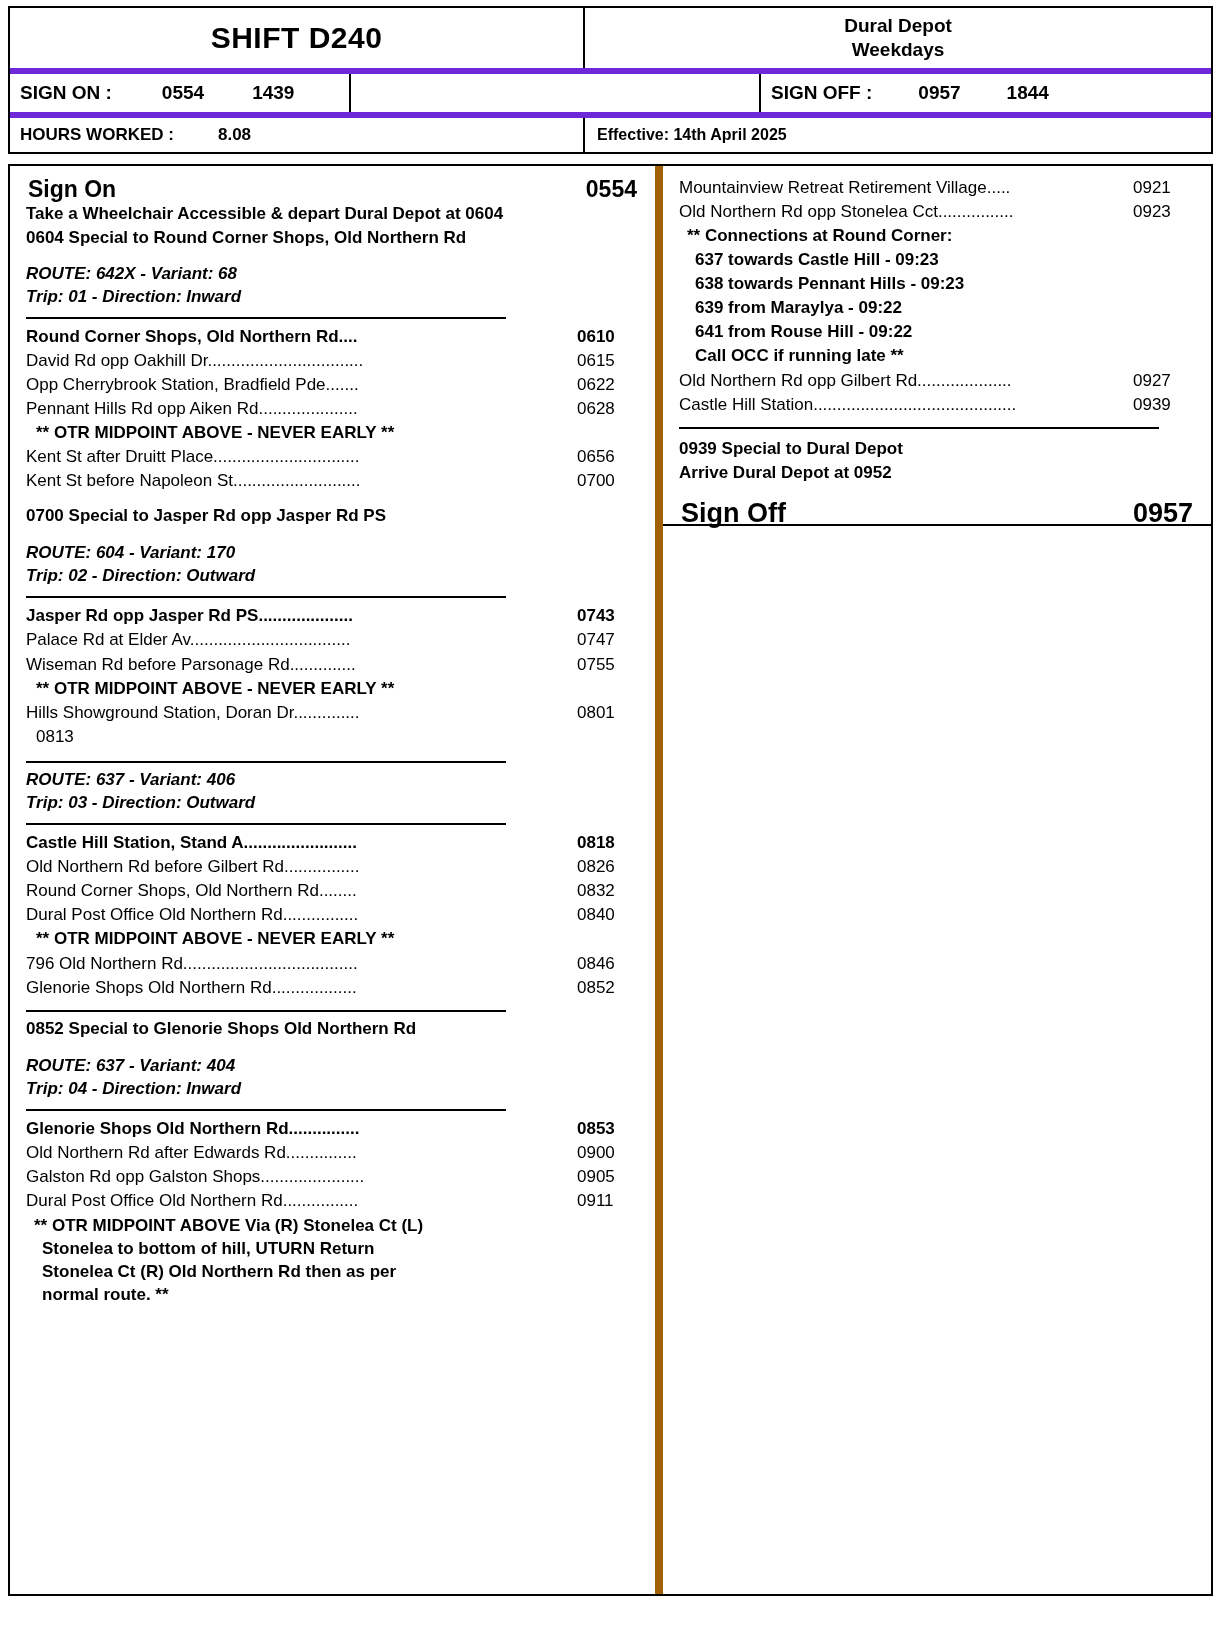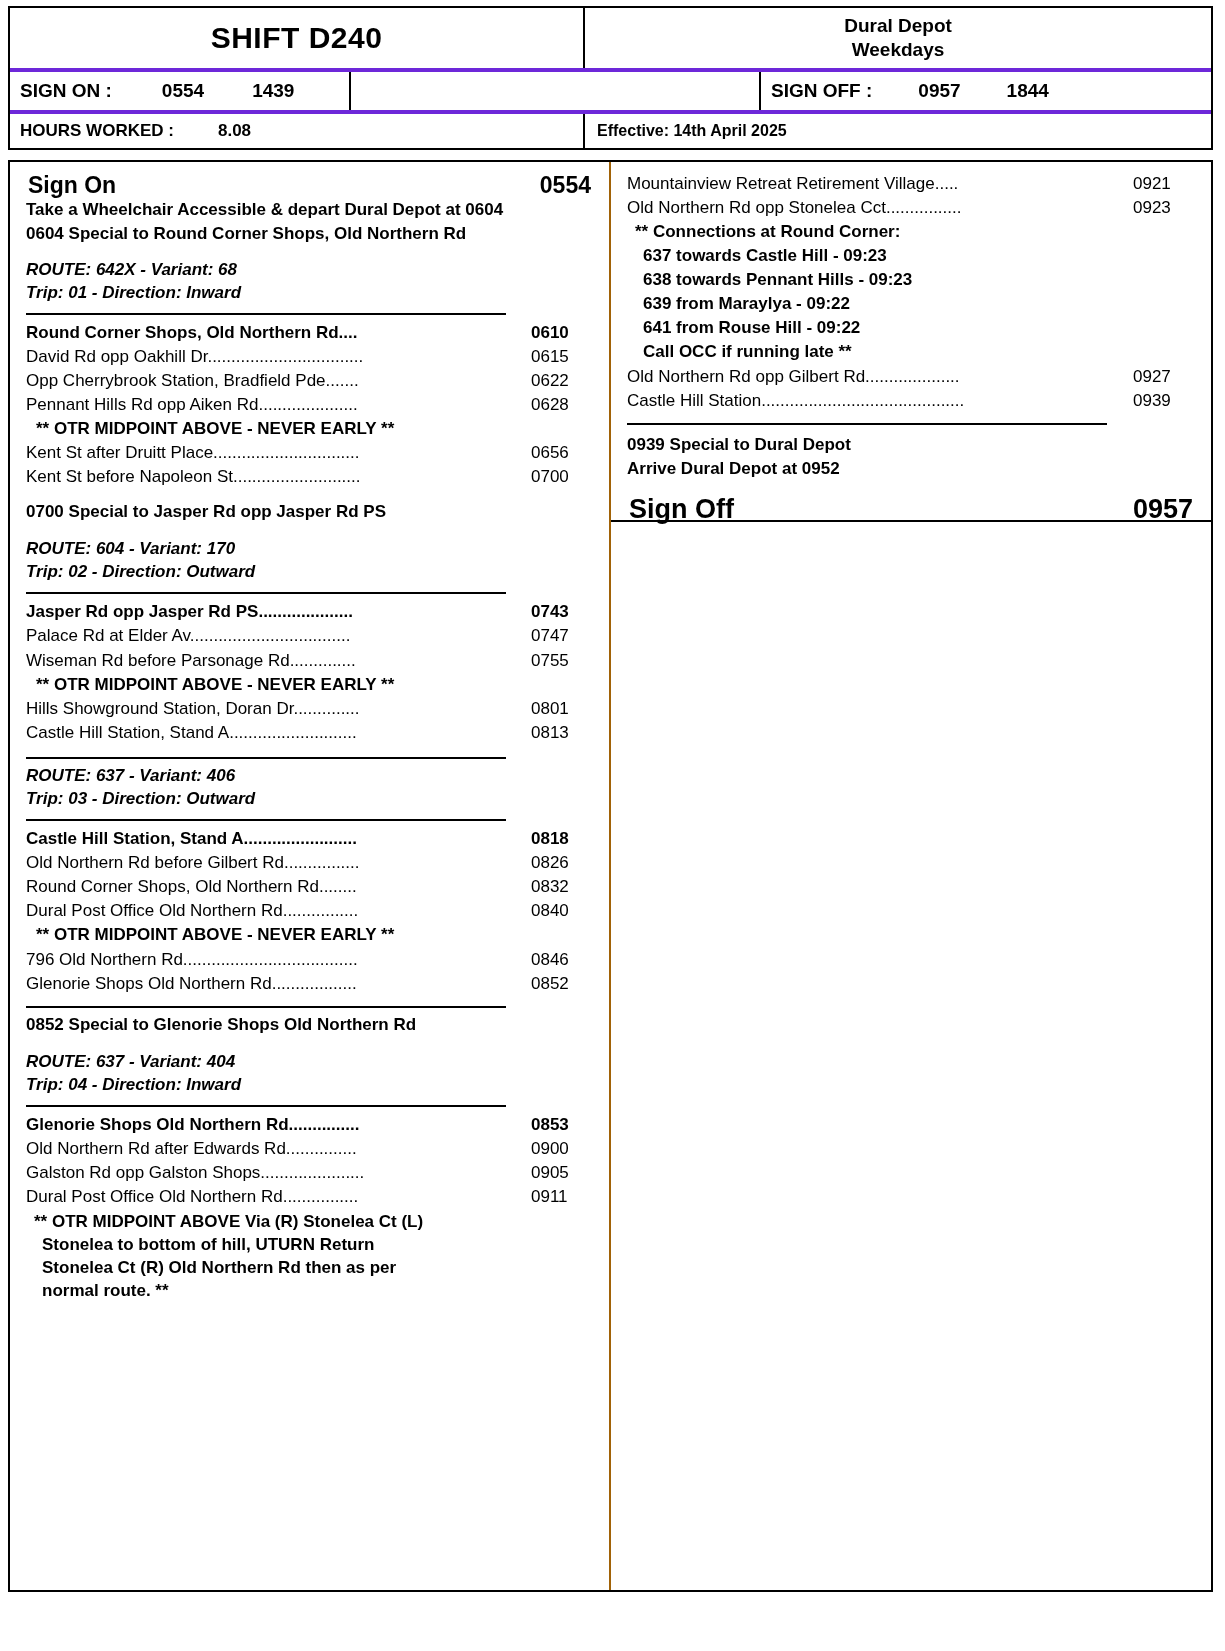--- a/index.html
+++ b/index.html
@@ -22,21 +22,21 @@
   
   .header {
     border: 2px solid #000;
     width: 1205px;
     box-sizing: border-box;
   }
   .hdr-row {
     display: flex;
     align-items: stretch;
   }
-  .hdr-row.b-bottom { border-bottom: 4px solid #6d28d9; }
+  .hdr-row.b-bottom { border-bottom: 6px solid #6d28d9; }
   .cell {
     box-sizing: border-box;
     display: flex;
     align-items: center;
   }
   .c-shift {
     width: 575px;
     justify-content: center;
     padding: 8px 0;
     border-right: 2px solid #000;
@@ -102,22 +102,22 @@
     width: 1205px;
     height: 1432px;
     box-sizing: border-box;
     display: flex;
   }
   .col {
     box-sizing: border-box;
     padding: 8px 14px 8px 14px;
   }
   .col-left {
-    width: 601px;
-    border-right: 2px solid #a16207;
+    width: 653px;
+    border-right: 8px solid #a16207;
   }
   .col-right {
     flex: 1;
     padding: 10px 14px;
     position: relative;
   }
 
   .signon-row {
     display: flex;
     justify-content: space-between;
@@ -334,21 +334,20 @@
           </div>
           <div class="stop marker">
             <span class="name">** OTR MIDPOINT ABOVE - NEVER EARLY **</span>
             <span class="time"></span>
           </div>
           <div class="stop">
             <span class="name">Hills Showground Station, Doran Dr..............</span>
             <span class="time">0801</span>
           </div>
           <div class="stop">
-            <span class="name">Castle Hill Station, Stand A...........................</span>
             <span class="time">0813</span>
           </div>
         </div>
         <div class="hr" style="margin-top:12px;"></div>
       </div>
 
       <div>
         <div class="route-head" style="margin-top:6px;">
           <div>ROUTE: 637 - Variant: 406</div>
           <div>Trip: 03 - Direction: Outward</div>

